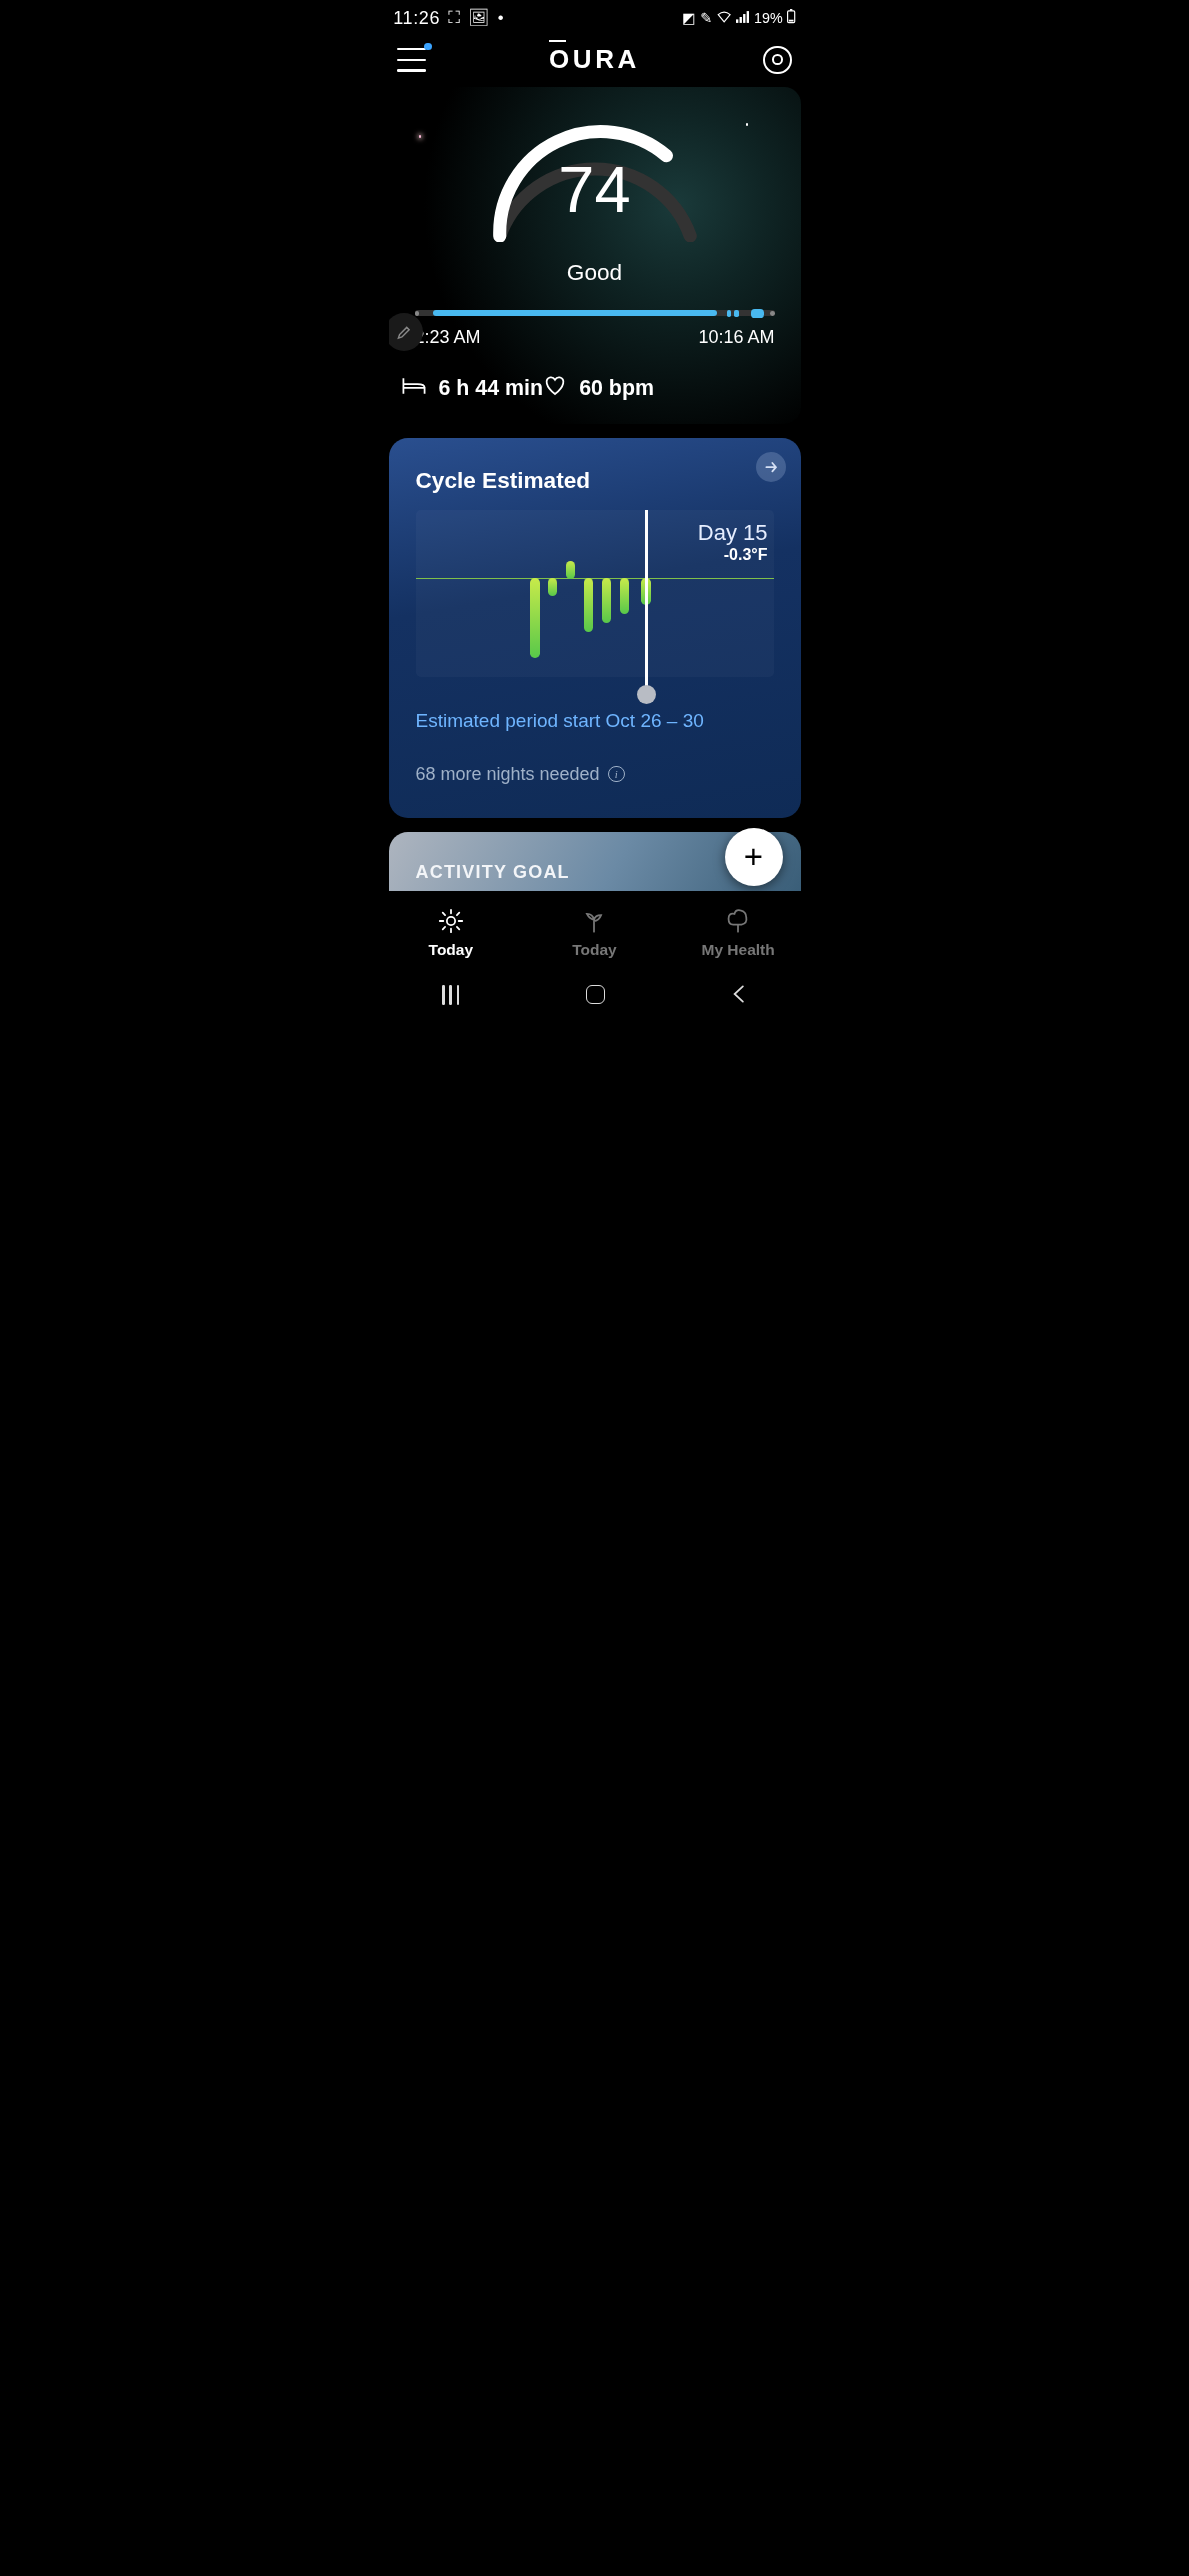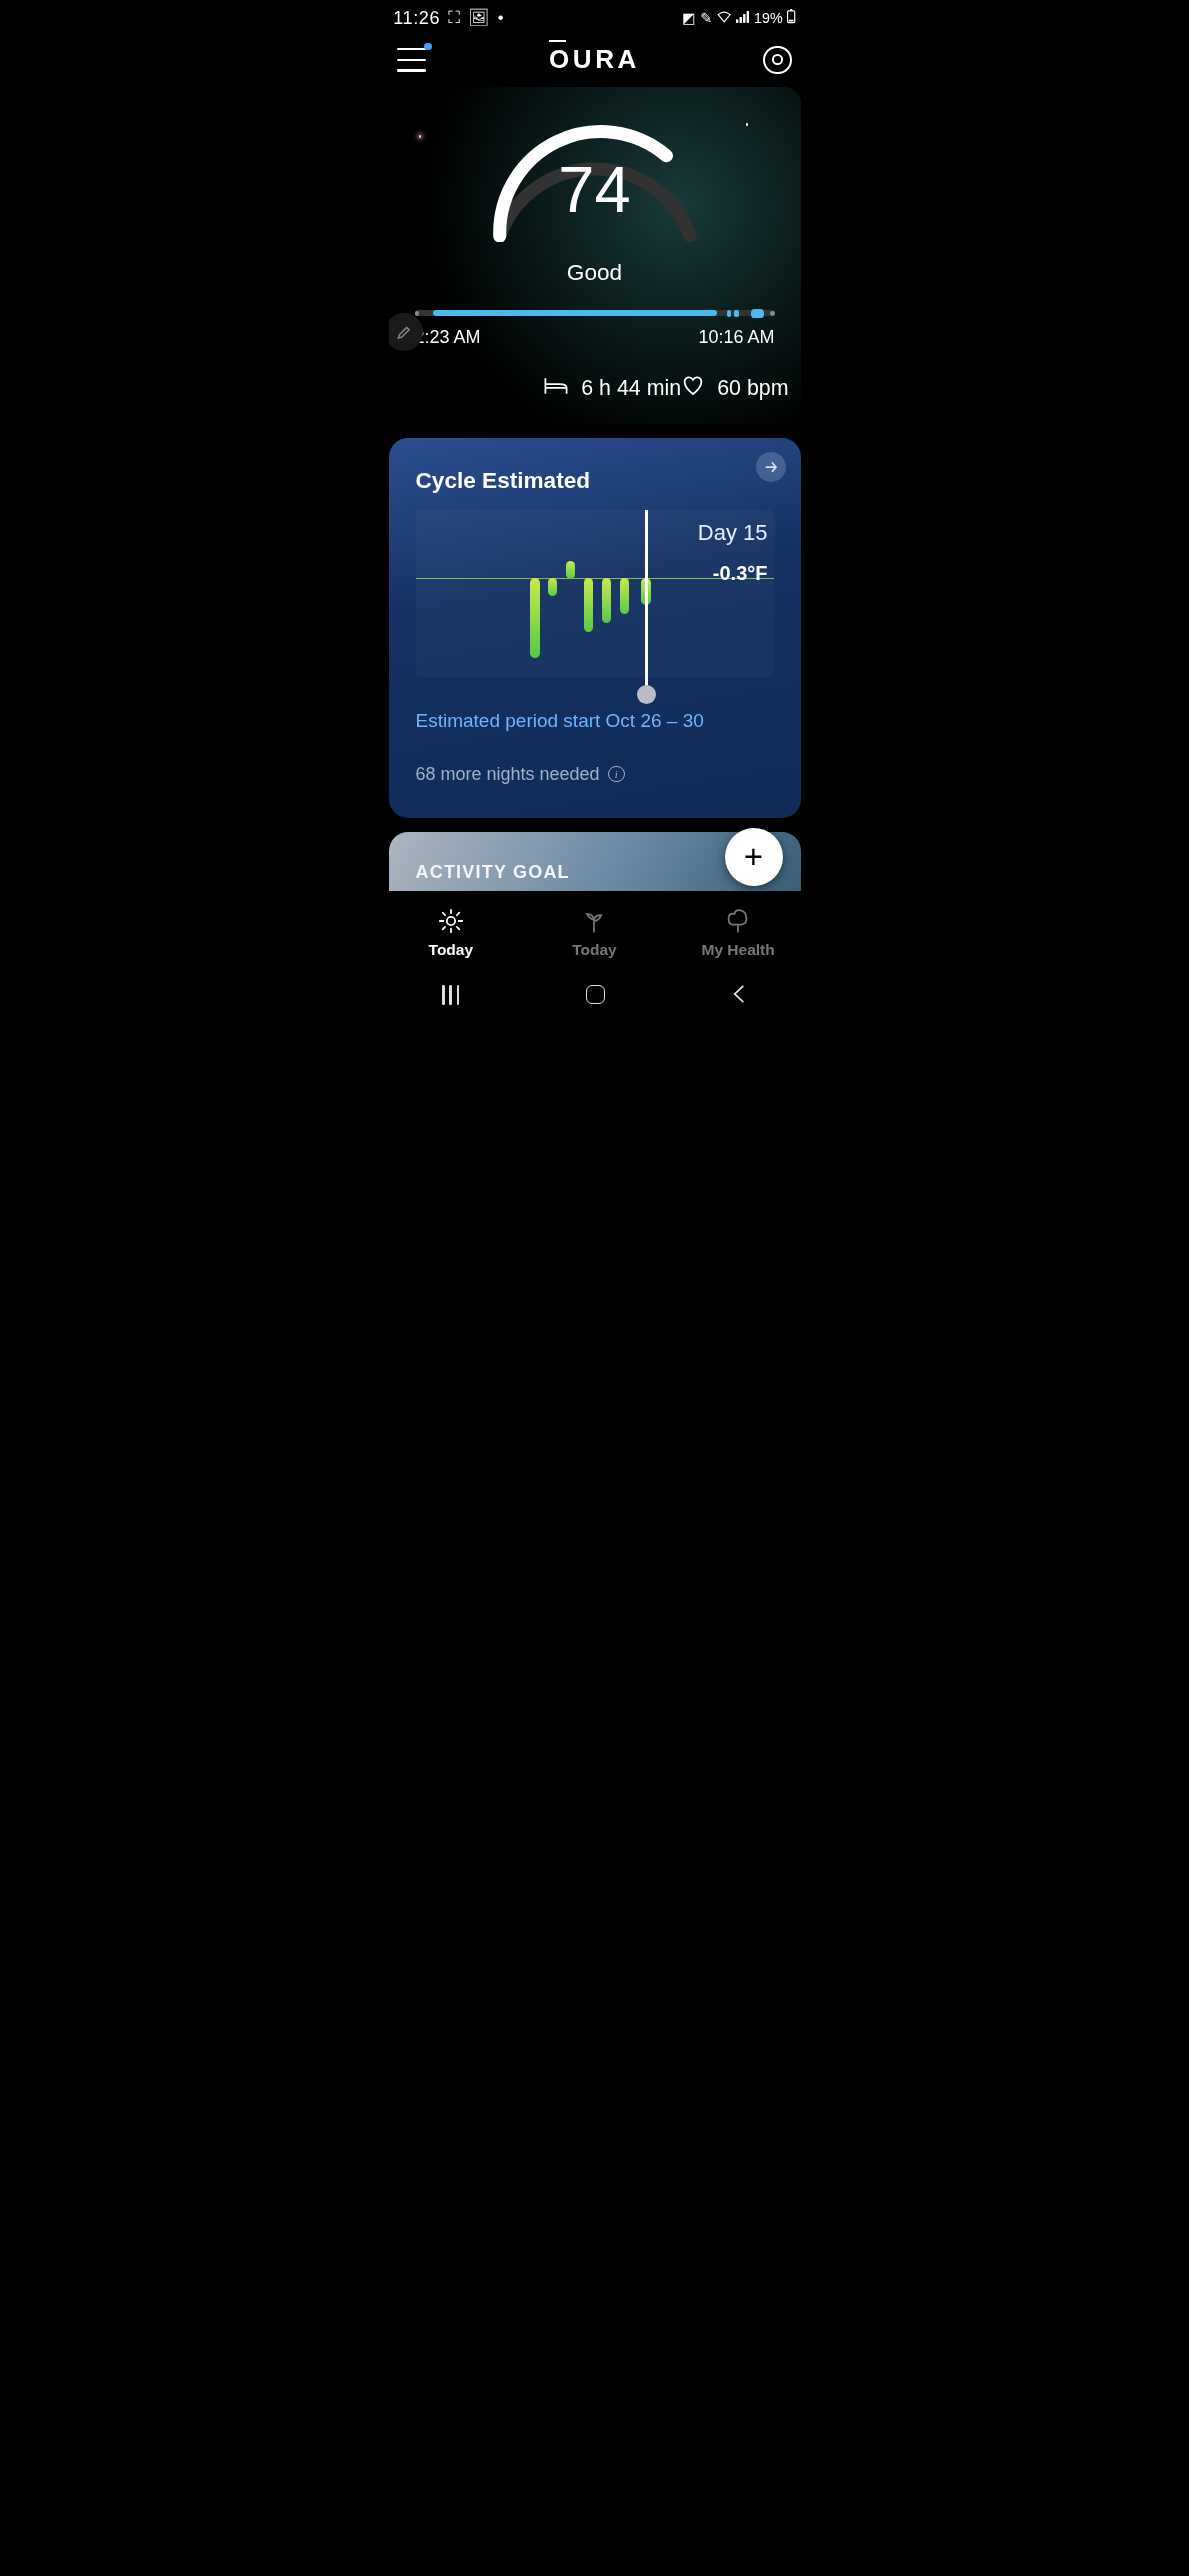--- a/index.html
+++ b/index.html
@@ -99,21 +99,21 @@
   .sleep-cap {
     position:absolute; right:3%; top:-1.8px; height:9.5px; width:13px; background:#49b9f0; border-radius:3.6px;
   }
   .sleep-dot {
     position:absolute; top:0.6px; width:4.8px; height:4.8px; border-radius:50%; background:#888;
   }
   .sleep-dot.start { left:0; }
   .sleep-dot.end   { right:0; }
 
   .sleep-times { display:flex; justify-content:space-between; padding:10.7px 26px 0 26px; font-size:18px; font-weight:500;}
-  .sleep-stats { display:flex; justify-content:flex-end; padding:27px 12px 0 12px; font-size:21.4px; font-weight:400;}
+  .sleep-stats { display:flex; justify-content:flex-start; padding:27px 12px 0 12px; font-size:21.4px; font-weight:700;}
   .sleep-stat { display:flex; align-items:center; gap:12px; }
 
   .edit-fab {
     position:absolute; left:-3.6px; top:226px;
     width:38px; height:38px; border-radius:50%;
     background:#1a1a1a; display:flex; align-items:center; justify-content:center;
     color:#888;
   }
 
   
@@ -150,21 +150,21 @@
   }
   .cycle-cursor .knob {
     position:absolute; bottom:-9.5px; left:-7.7px;
     width:19px; height:19px; border-radius:50%;
     background:#b8bcc4;
   }
   .cycle-readout {
     position:absolute; right:6px; top:10.7px; text-align:right;
   }
   .cycle-readout .day { font-size:22px; color:#e6eeff; font-weight:500;}
-  .cycle-readout .temp { font-size:20px; font-weight:600; margin-top:16px;}
+  .cycle-readout .temp { font-size:16px; font-weight:600; margin-top:0;}
 
   .cycle-estimate { color:#6fb5ff; font-size:19px; font-weight:500; margin-top:33px;}
   .cycle-more-row { display:flex; align-items:center; gap:8.3px; margin-top:32px;}
   .cycle-more { color:#9fb1c8; font-size:18px; }
   .info-circle {
     width:16.7px; height:16.7px; border:1.2px solid #9fb1c8; border-radius:50%;
     display:flex; align-items:center; justify-content:center;
     color:#9fb1c8; font-size:10.7px; font-style:italic; font-family:serif;
   }
 

